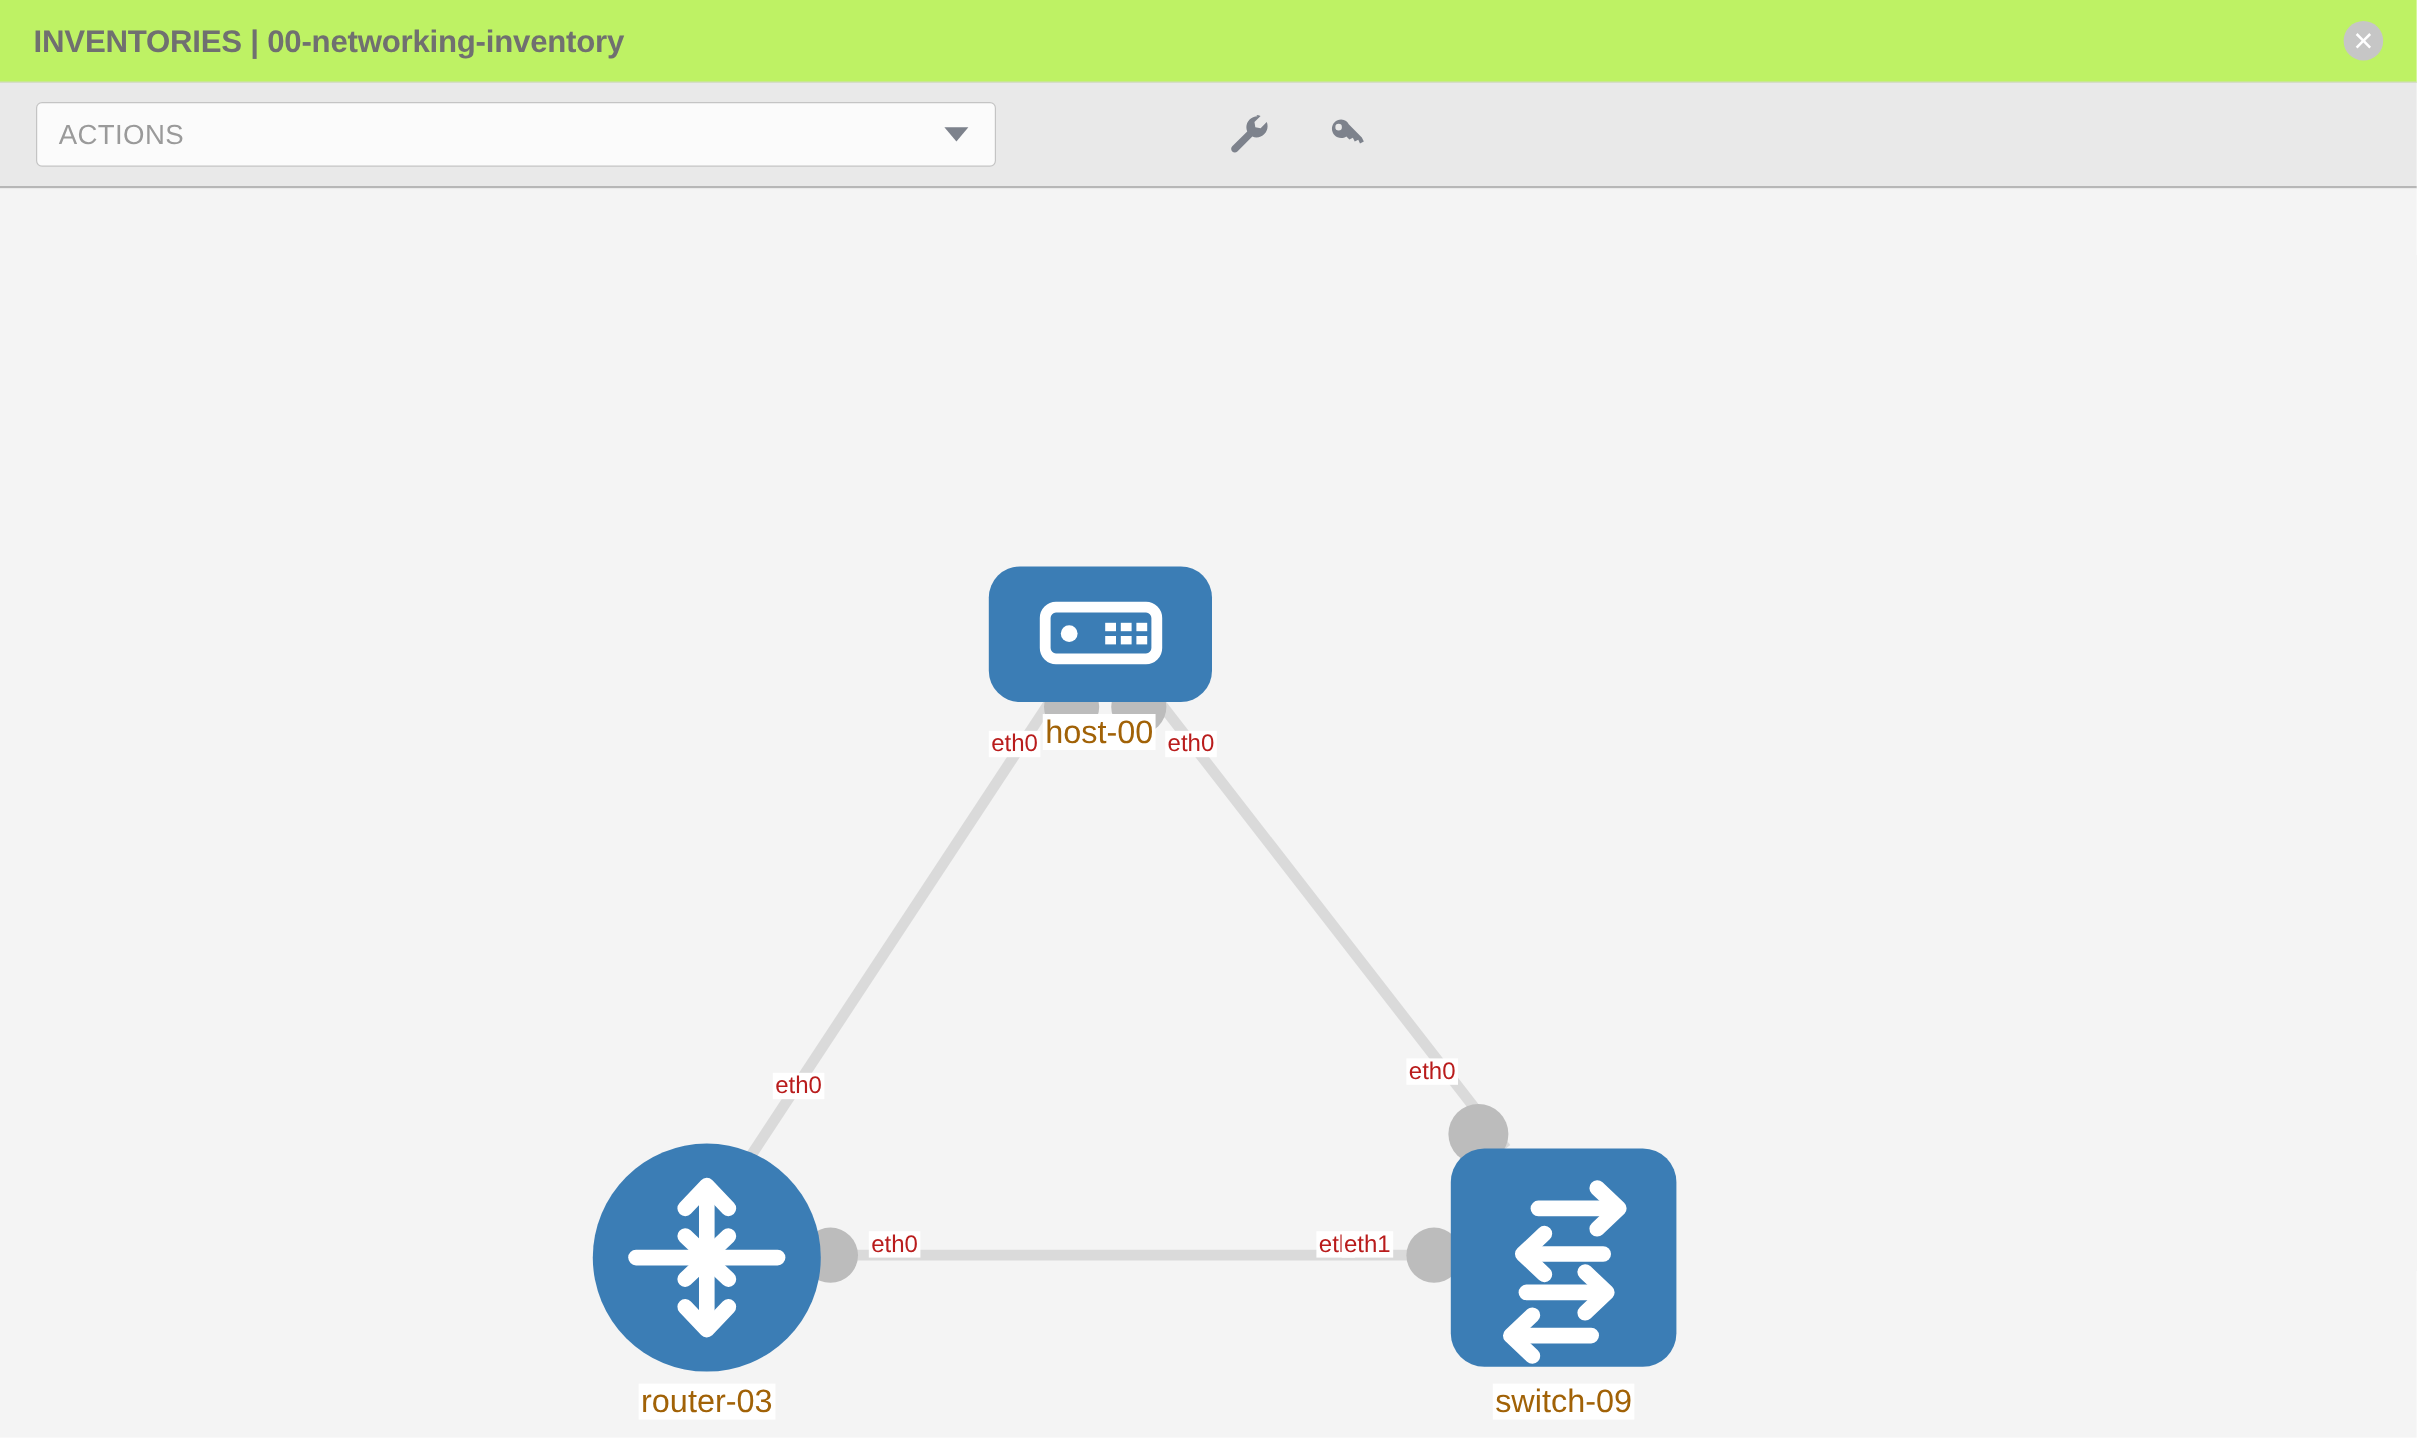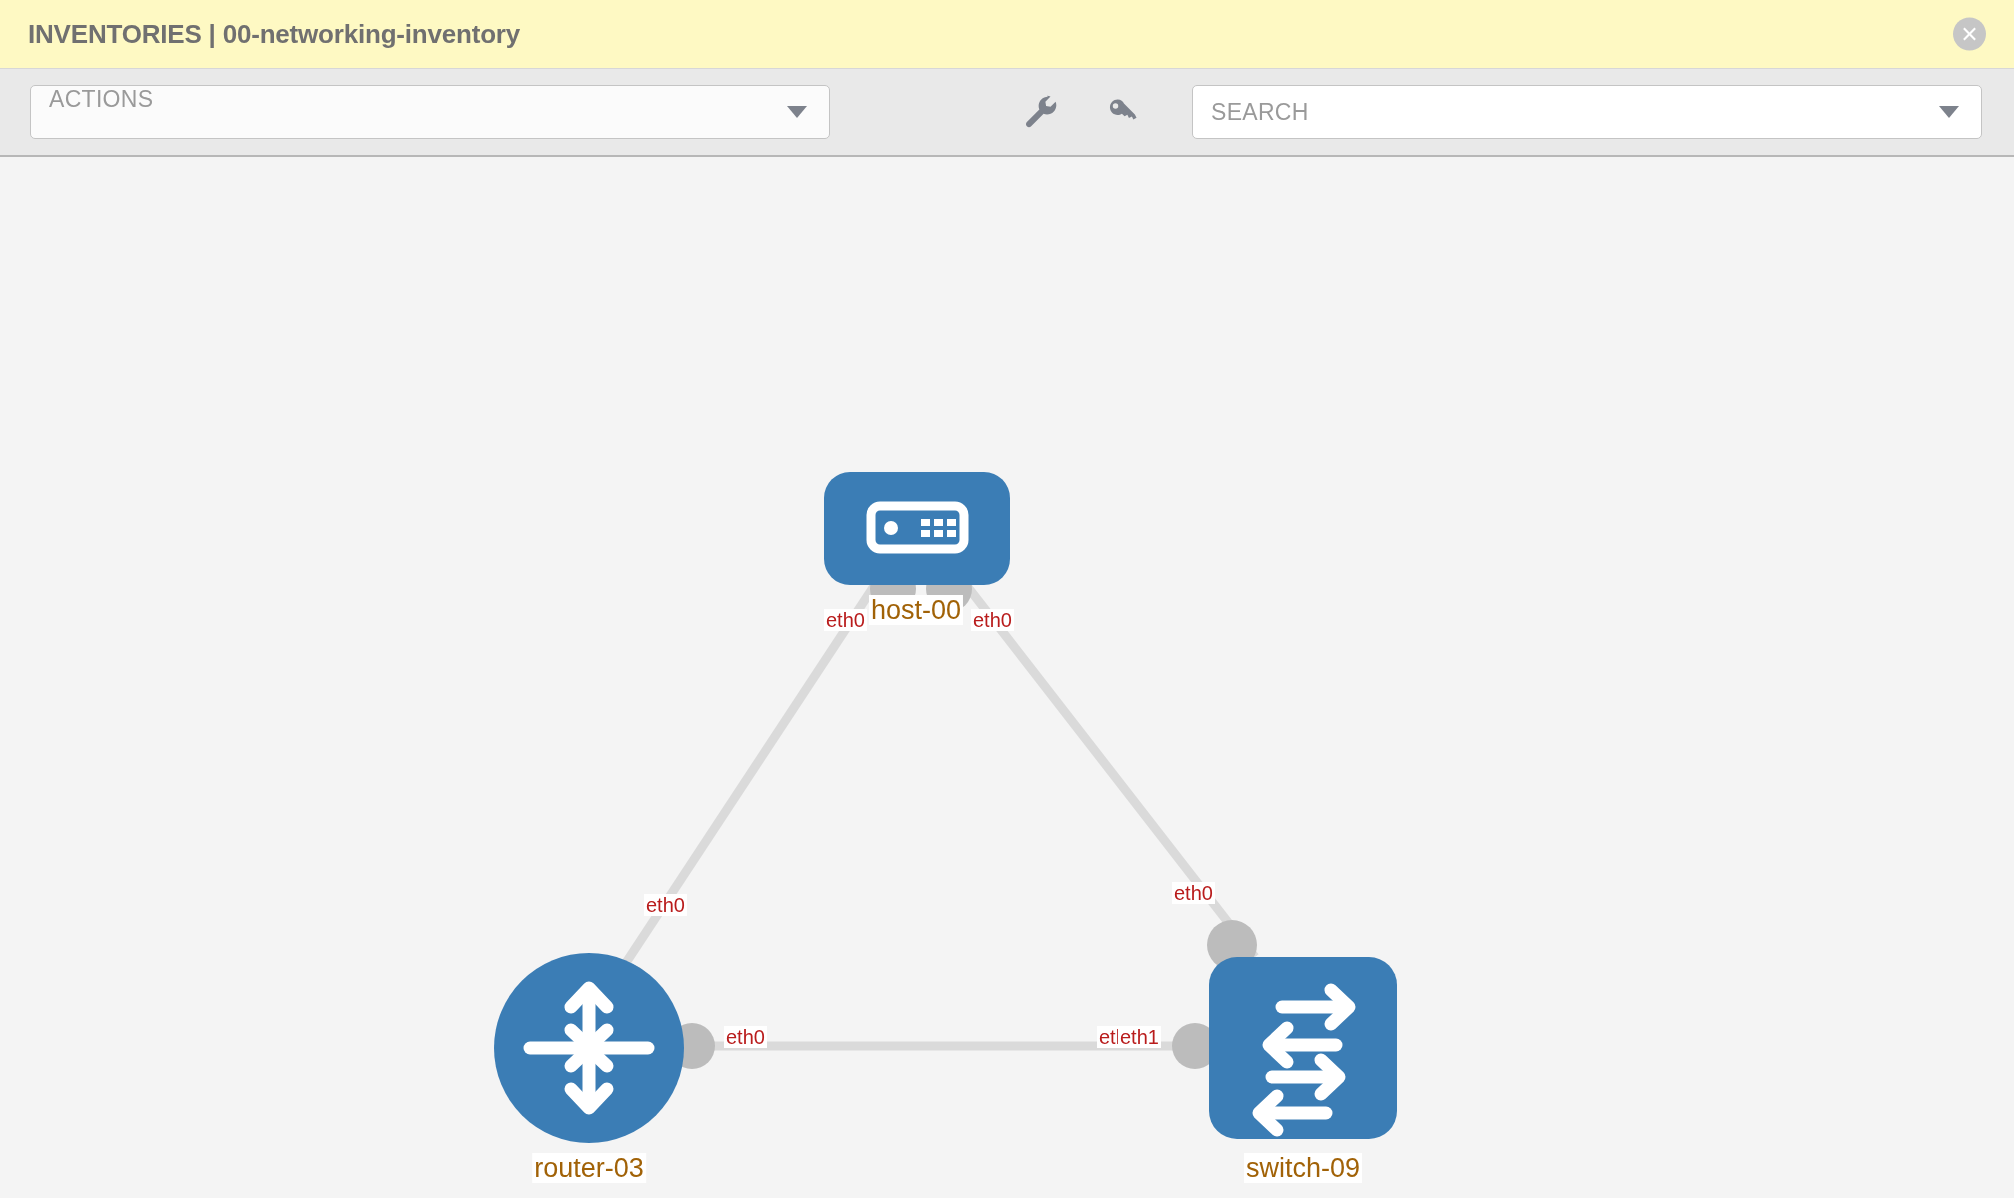--- a/index.html
+++ b/index.html
@@ -8,21 +8,21 @@
     width: 2014px; height: 1200px;
     overflow: hidden;
     background: #ffffff;
     font-family: "Liberation Sans", sans-serif;
   }
 
   
   .header {
     position: relative;
     height: 69px;
-    background: #fef9c3;
+    background: #bef264;
     border-bottom: 1px solid #d7d7d7;
     display: flex;
     align-items: center;
     padding: 0 28px;
   }
   .header-title {
     font-size: 26px;
     font-weight: bold;
     color: #707070;
     letter-spacing: -0.2px;
@@ -54,20 +54,21 @@
     gap: 0;
   }
   .select-box {
     position: relative;
     width: 800px;
     height: 54px;
     background: #fbfbfb;
     border: 1px solid #c4c4c4;
     border-radius: 5px;
     display: flex;
+    align-items: center;
     padding: 0 18px;
     cursor: pointer;
   }
   .select-box .sel-label {
     font-size: 23px;
     color: #9a9a9a;
     letter-spacing: 0.3px;
   }
   .caret {
     position: absolute;
@@ -171,24 +172,20 @@
         <path d="M21.8 3.2c-4.3 0-7.8 3.5-7.8 7.8 0 1 .2 2 .6 2.9L4.1 24.4c-1 1-1 2.6 0 3.6 1 1 2.6 1 3.6 0L18.2 17.5c.9.4 1.9.6 2.9.6 4.3 0 7.8-3.5 7.8-7.8 0-1.1-.2-2.1-.6-3l-4.3 4.3-3.7-.6-.6-3.7 4.3-4.3c-.9-.4-1.9-.6-3-.6z" fill="#7d828c"></path>
       </svg>
     </div>
     <div class="tool-icon">
       <svg width="38" height="38" viewBox="0 0 32 32">
         <path d="M11.5 5.5c-3.6 0-6.5 2.9-6.5 6.5s2.9 6.5 6.5 6.5c1.3 0 2.6-.4 3.6-1.1l2.2 2.2 2.4-1.2 1.3 2.6 2.5-1.2 1.2 2.5 2.7-1.4-1.4-2.8-9.2-9.2c-.7-1.9-2.6-3.4-5.3-3.4zm-1.8 3.1a2.3 2.3 0 1 1 0 4.6 2.3 2.3 0 0 1 0-4.6z" fill="#7d828c"></path>
       </svg>
     </div>
   </div>
 
-  <div class="search-box">
-    <span class="search-text">SEARCH</span>
-    <span class="caret"></span>
-  </div>
 </div>
 
 <div class="canvas">
 
   <svg class="topology-svg" viewBox="0 0 2014 1041">
 
     <g stroke="#dadada" stroke-width="9" fill="none">
       <line x1="610" y1="830" x2="880" y2="420"></line>
       <line x1="960" y1="420" x2="1255" y2="800"></line>
       <line x1="672" y1="889" x2="1222" y2="889"></line>

